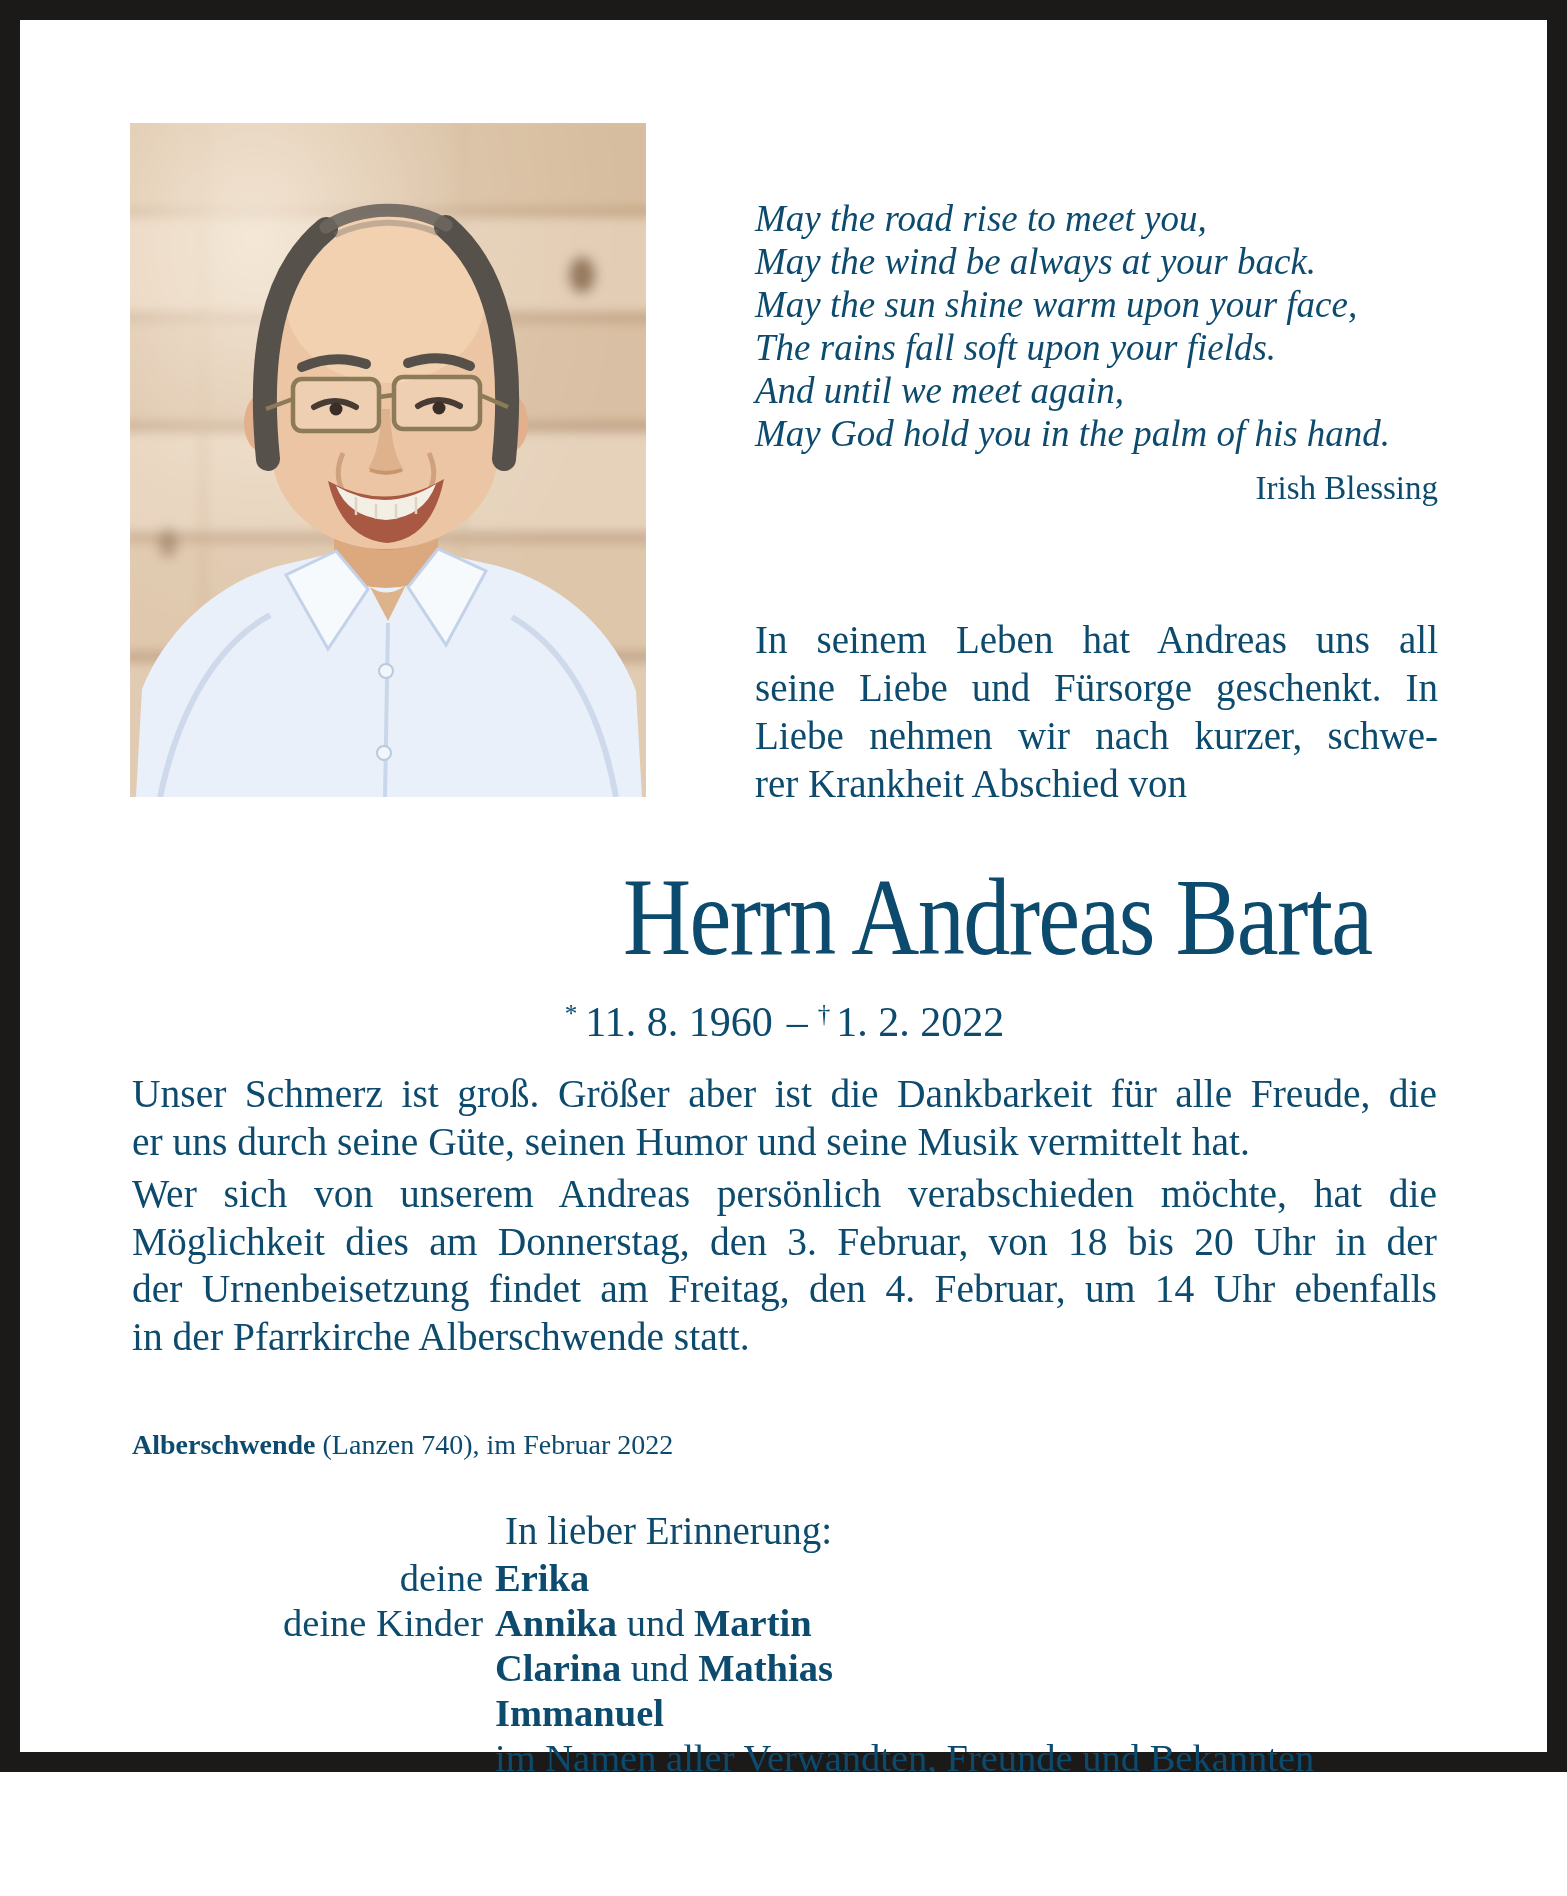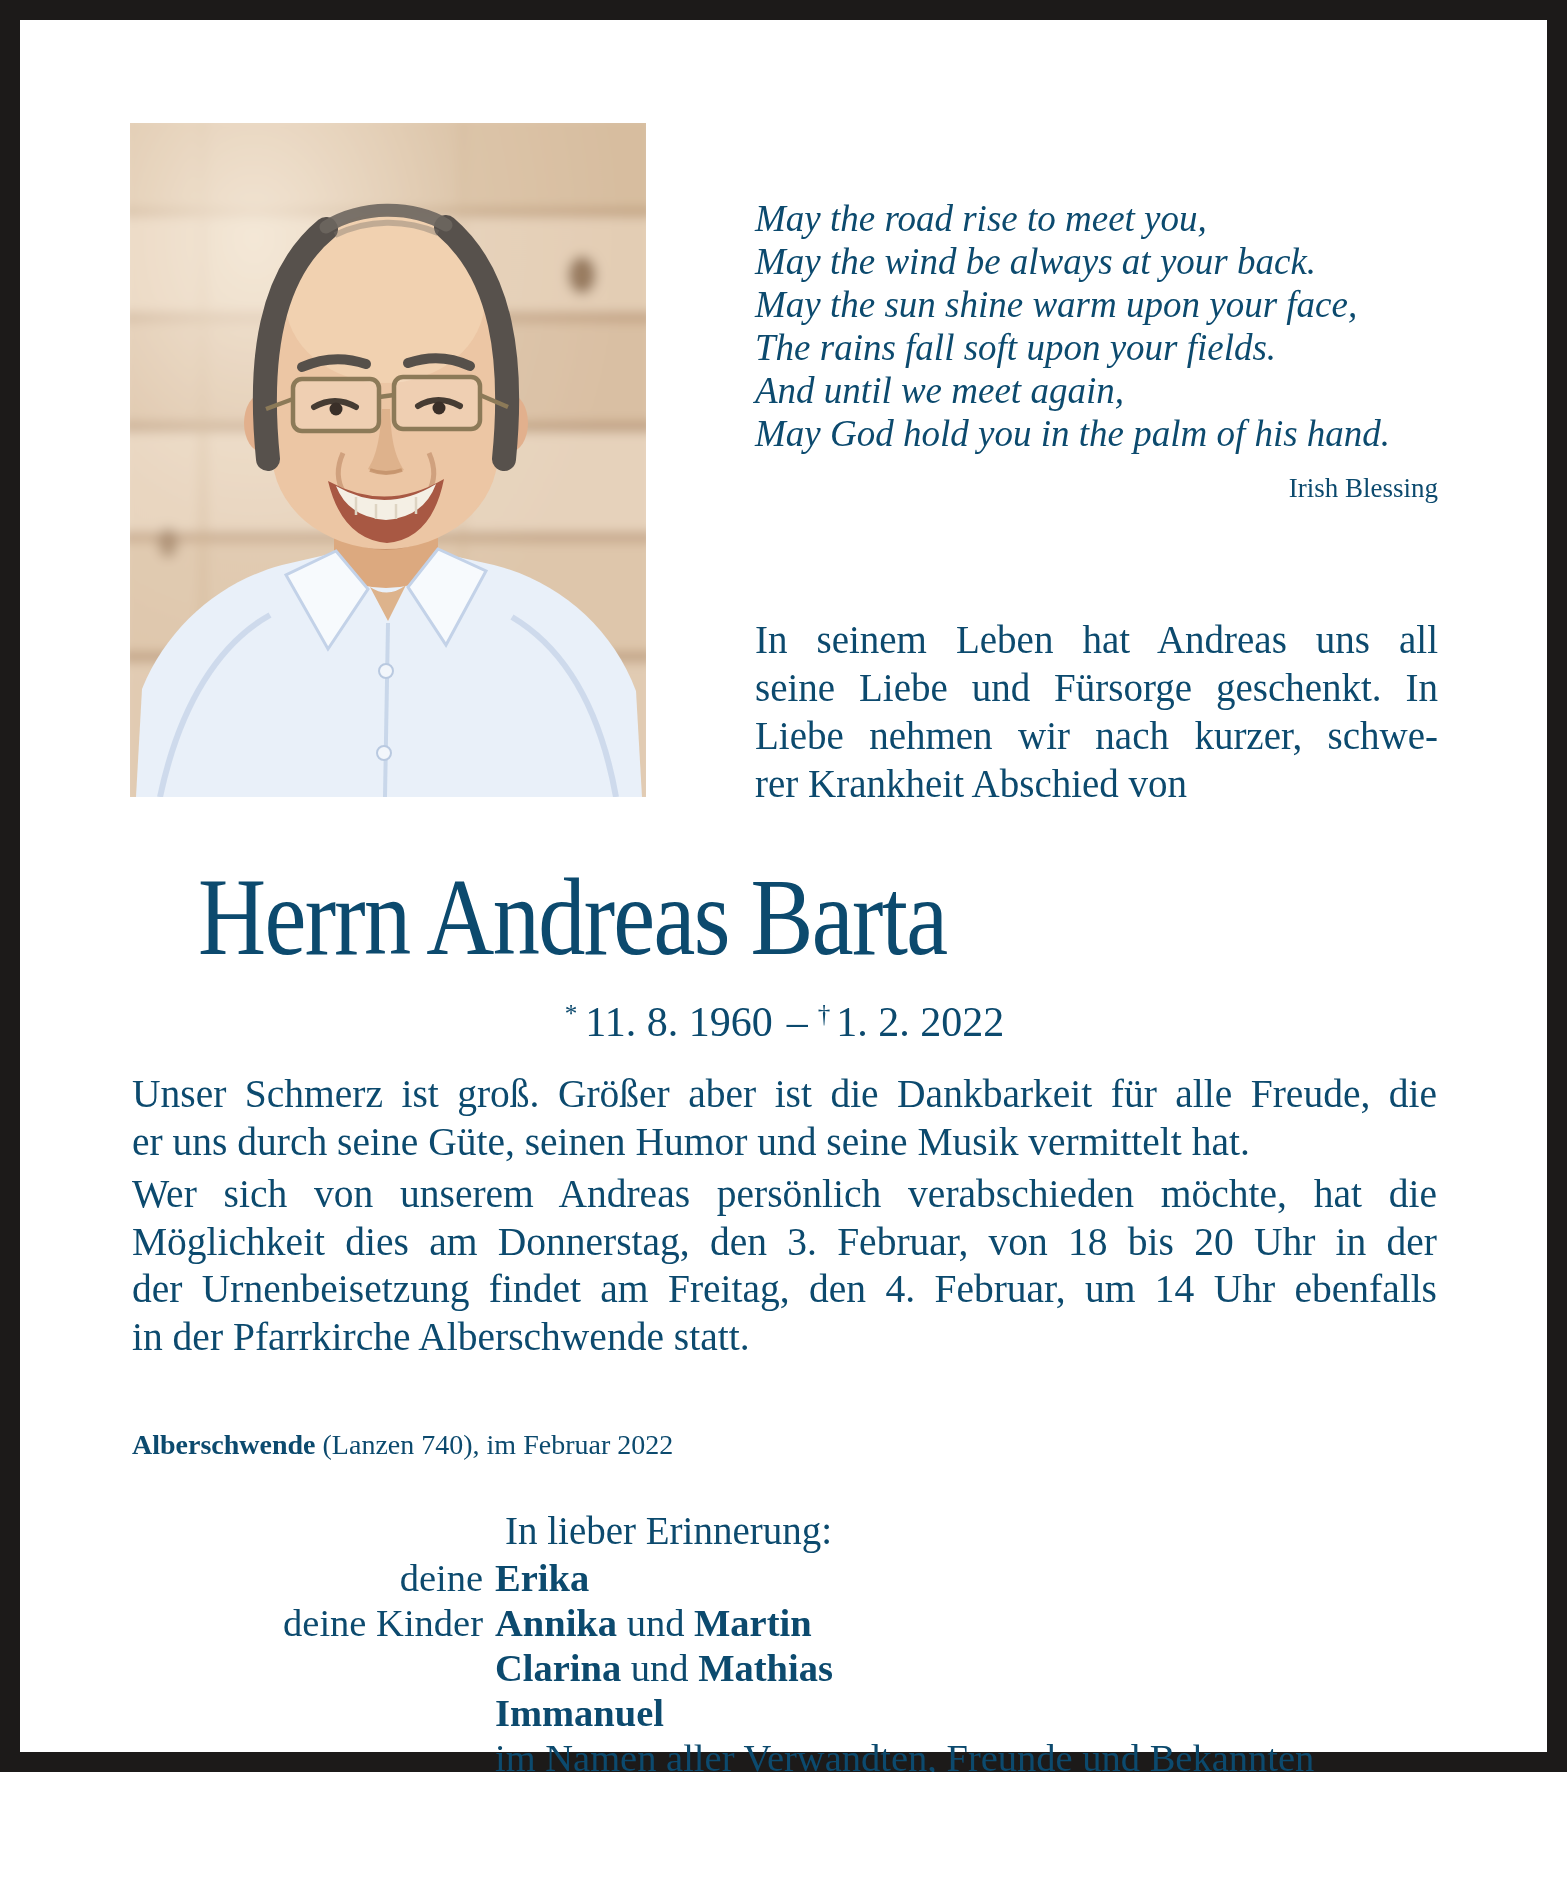--- a/index.html
+++ b/index.html
@@ -23,34 +23,34 @@
   }
   .photo svg{display:block;width:100%;height:100%;}
   
   .blessing{
     position:absolute;left:755px;top:197px;width:683px;
     font-style:italic;font-size:37px;line-height:43px;
   }
   .blessing .pline{white-space:nowrap;}
   .attribution{
     margin-top:12px;
-    font-style:normal;font-size:27px;text-align:right;
+    font-style:normal;font-size:33px;text-align:right;
   }
   
   .intro{
     position:absolute;left:755px;top:616px;width:683px;
     font-size:39px;line-height:48px;
   }
   
   .jline{text-align:justify;text-align-last:justify;}
   .jline.last{text-align-last:left;}
   
   .title-wrap{
     position:absolute;left:132px;top:853px;width:1305px;height:132px;
-    text-align:left;
+    text-align:right;
   }
   .title{
     display:inline-block;
     font-size:111px;line-height:128px;
     letter-spacing:-2px;
     transform:scaleX(0.85);
     transform-origin:50% 50%;
     white-space:nowrap;
   }
   

